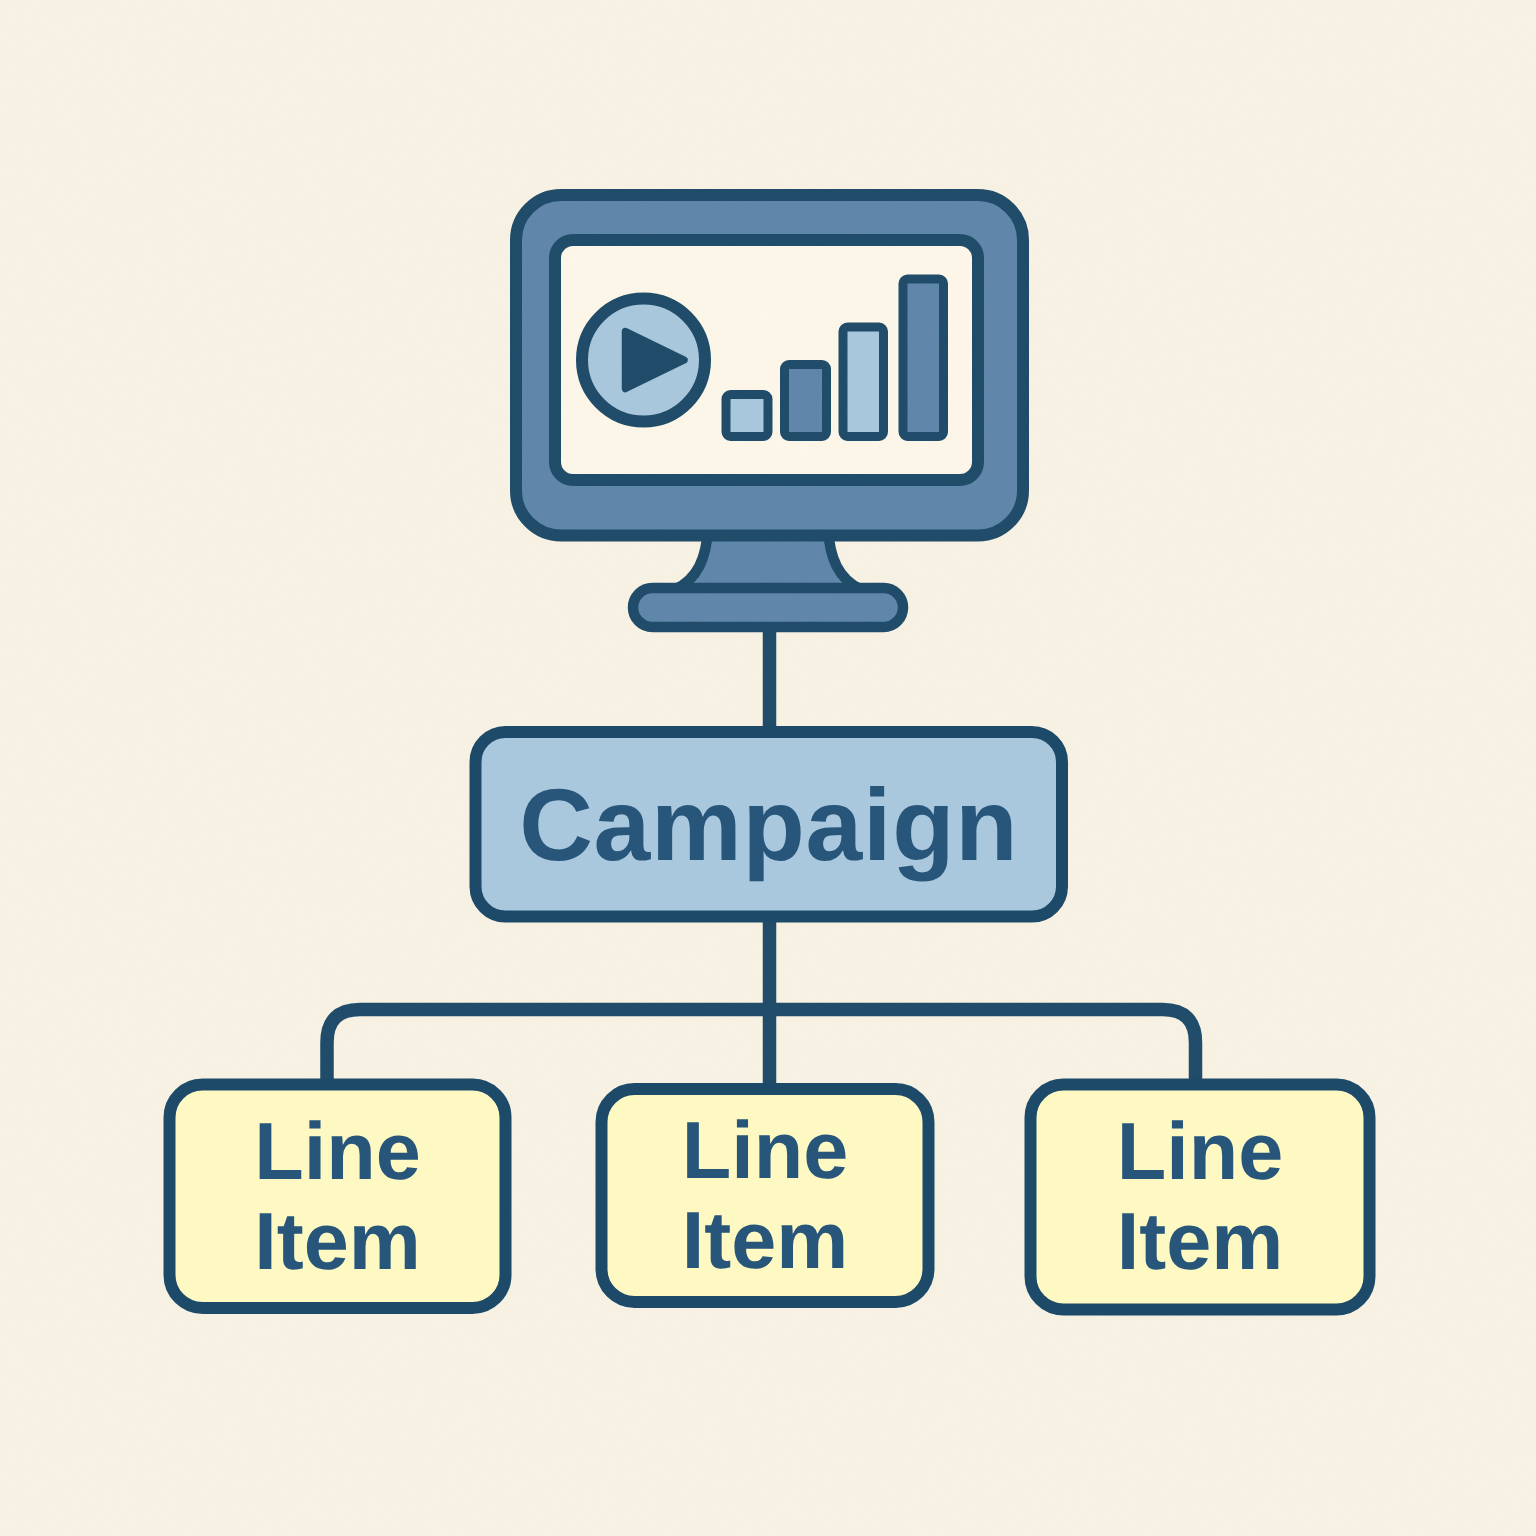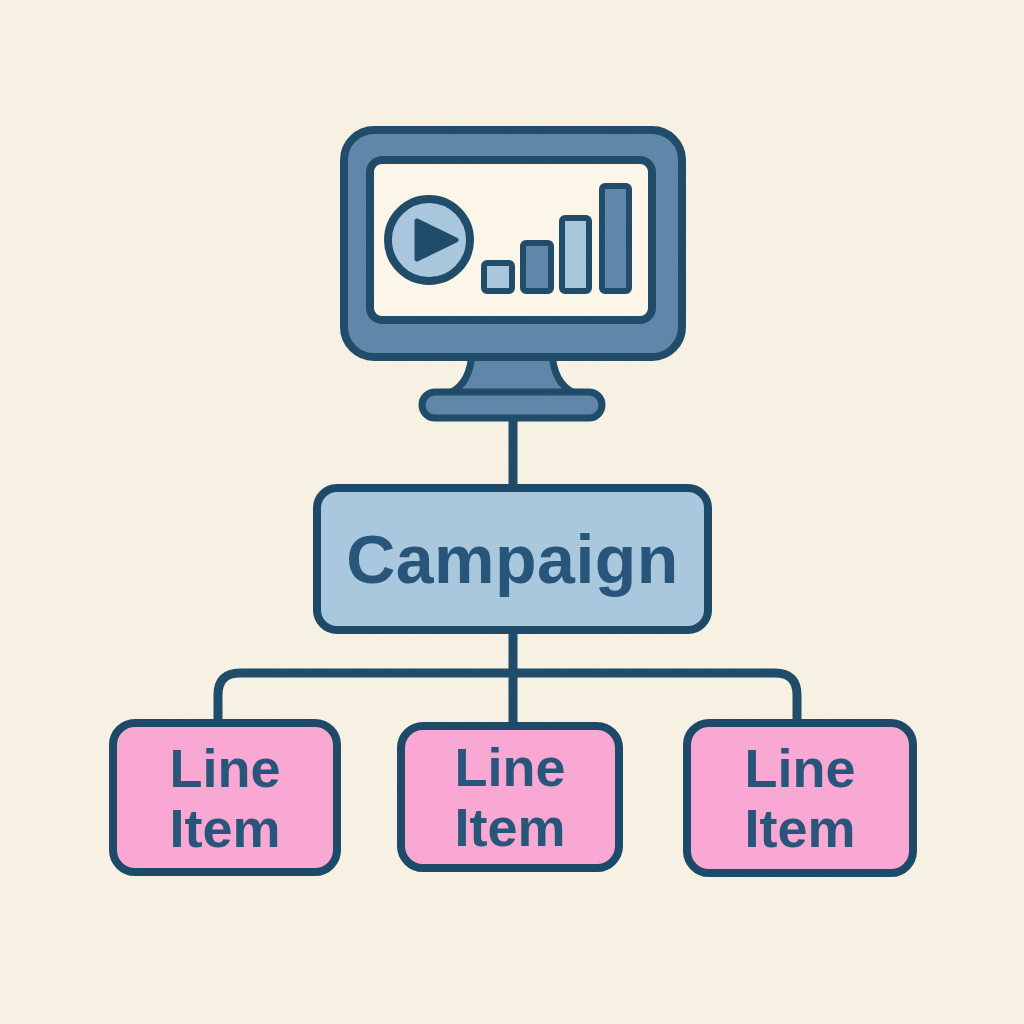--- a/index.html
+++ b/index.html
@@ -20,32 +20,32 @@
   .node {
     position: absolute;
     box-sizing: border-box;
     border: 8px solid #1d4a69;
     display: flex;
     align-items: center;
     justify-content: center;
   }
   .campaign-box {
     left: 313px; top: 484px;
-    width: 399px; height: 150px;
+    width: 399px; height: 131px;
     background: #a9c8de;
     border-radius: 24px;
   }
   .campaign-label {
     font-size: 68px;
     font-weight: bold;
     color: #27567a;
     letter-spacing: 0.5px;
   }
   .line-item-box {
-    background: #f9a8d4;
+    background: #fef9c3;
     border-radius: 26px;
     flex-direction: column;
   }
   .line-item-1 { left: 109px; top: 719px; width: 232px; height: 157px; }
   .line-item-2 { left: 397px; top: 722px; width: 226px; height: 150px; }
   .line-item-3 { left: 683px; top: 719px; width: 234px; height: 158px; }
   .line-item-word {
     font-size: 54px;
     font-weight: bold;
     color: #27567a;

